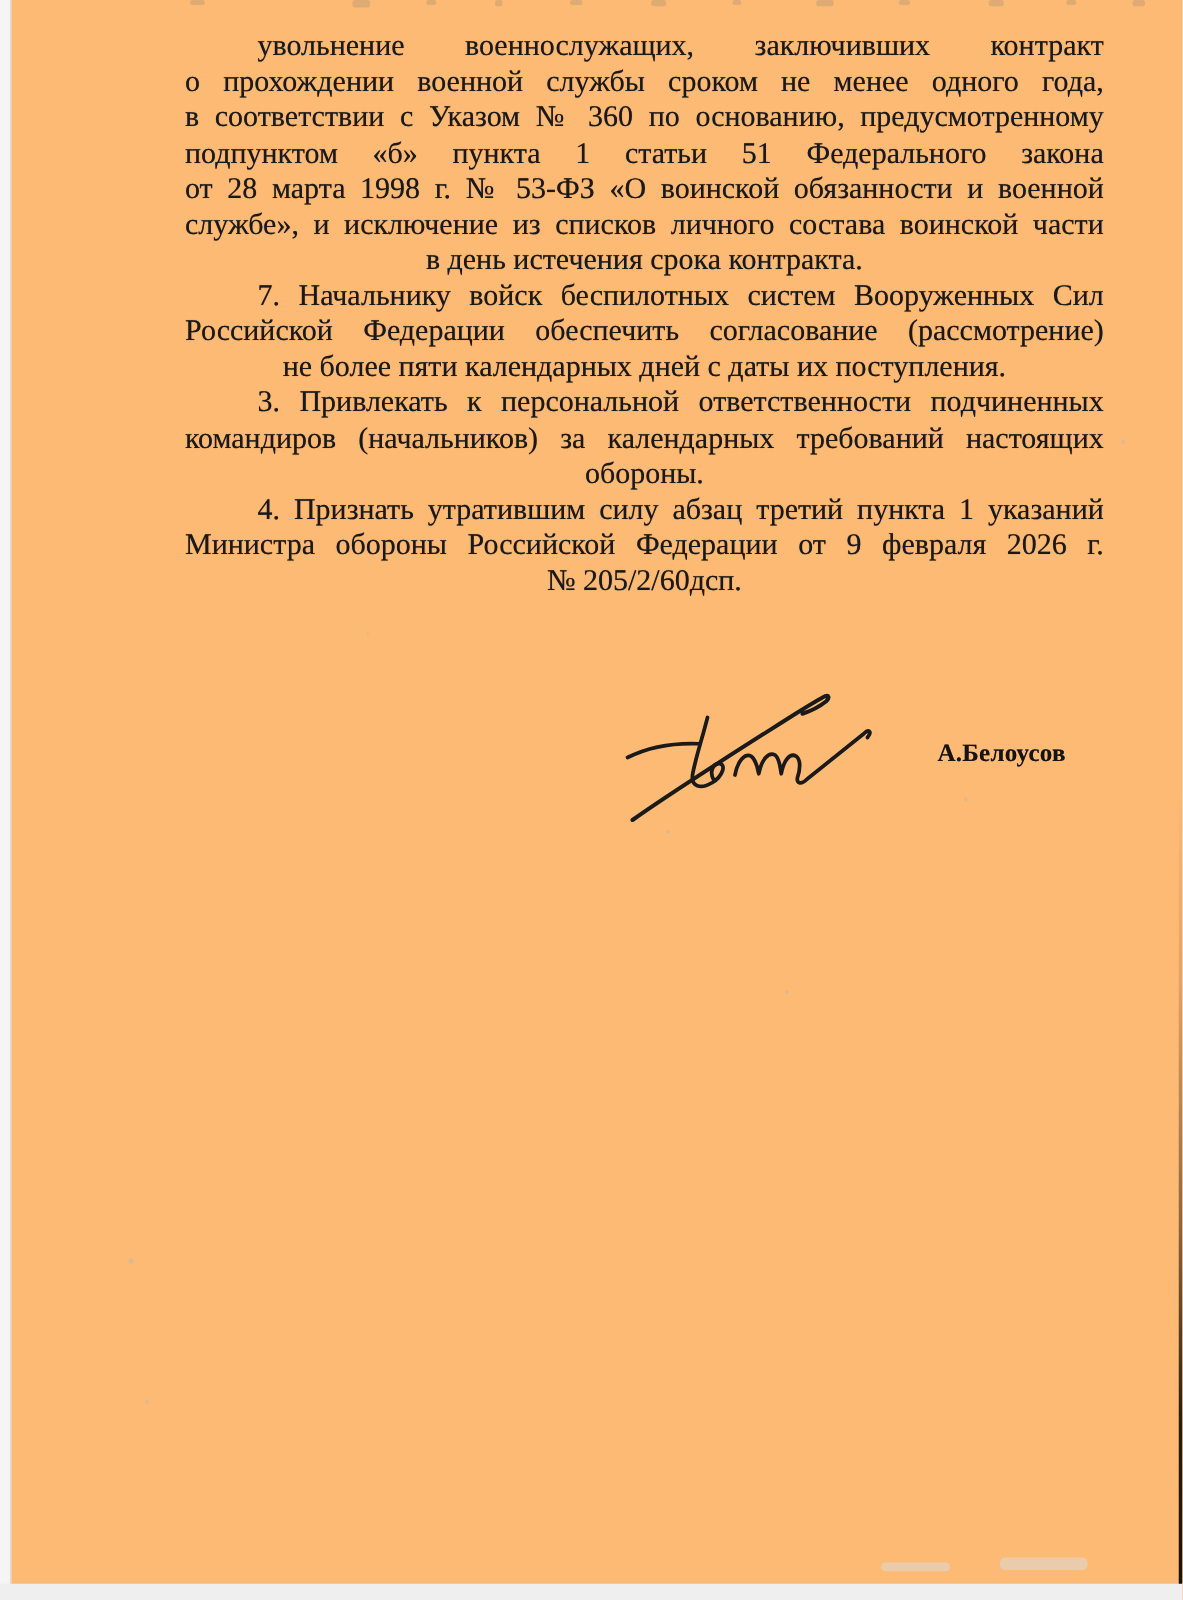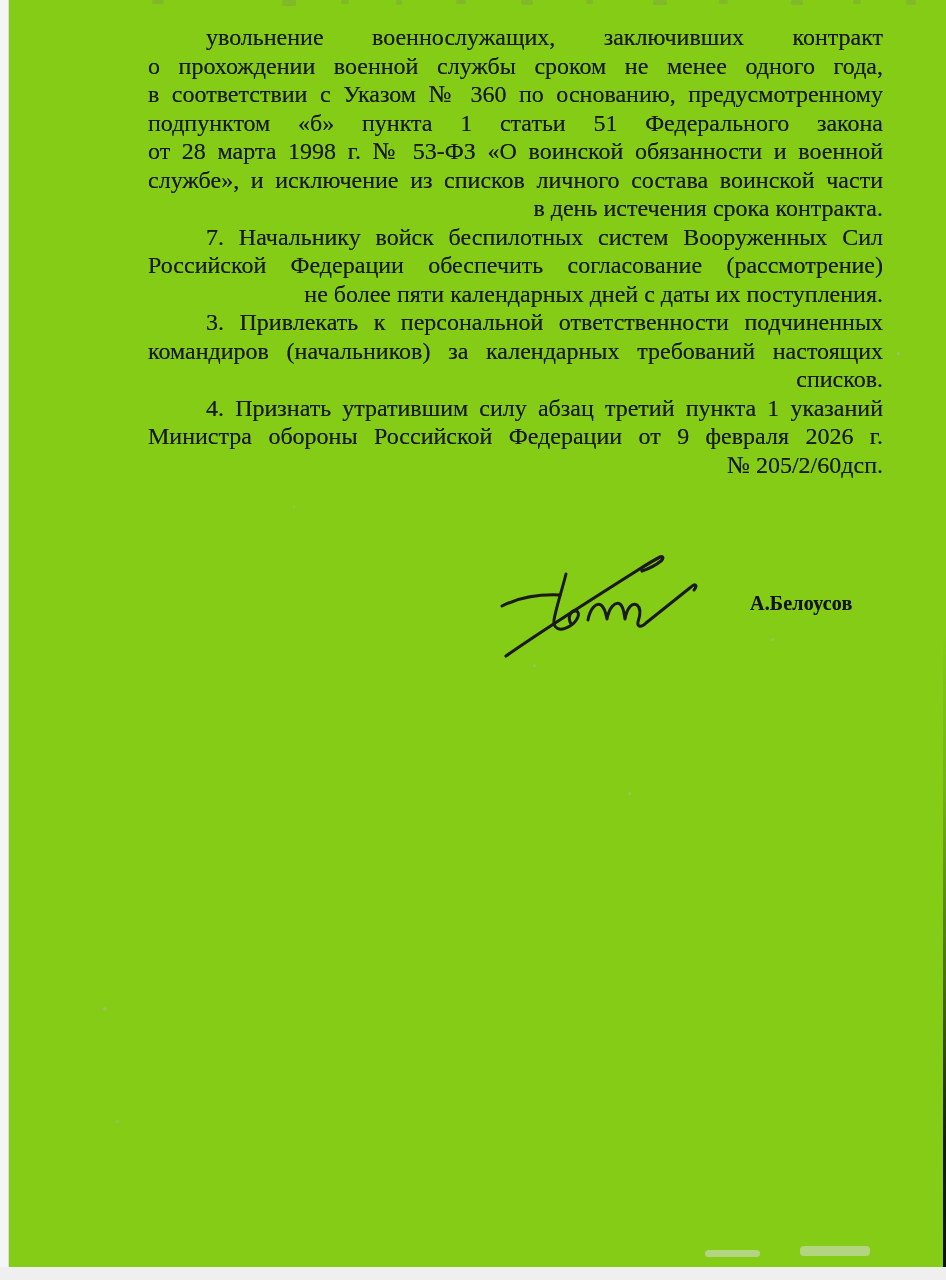--- a/index.html
+++ b/index.html
@@ -5,21 +5,21 @@
   html, body { margin: 0; padding: 0; }
   body {
     width: 946px; height: 1280px;
     background: #ffffff;
     position: relative;
     overflow: hidden;
     font-family: "Liberation Serif", serif;
   }
 
   
-  .page { position: absolute; inset: 0; background: #84cc16; }
+  .page { position: absolute; inset: 0; background: #fdba74; }
 
   
   .edge-left {
     position: absolute; left: 0; top: 0; bottom: 0; width. : 8px;
     width: 8px;
     background: #f5f5f5;
     border-right: 1px solid #dcdcdc;
   }
   
   .edge-bottom {
@@ -45,21 +45,21 @@
 
   
   .textblock {
     position: absolute; left: 148px; top: 23px; width: 735px;
     font-size: 24px; line-height: 28.5px; color: #191919;
     text-shadow: 0 0 0.6px rgba(25,25,25,0.65);
   }
   .line { height: 28.5px; overflow: hidden; text-align: justify; }
   .line.just::after { content: ""; display: inline-block; width: 100%; height: 0; vertical-align: top; }
   .line.ind  { padding-left: 58px; }
-  .line.last { text-align: right; }
+  .line.last { text-align: center; }
 
   
   .signature { position: absolute; left: 480px; top: 540px; }
   .sig-name {
     position: absolute; left: 750px; top: 592px;
     font-size: 20px; font-weight: bold; color: #141414;
     letter-spacing: 0.2px;
     text-shadow: 0 0 0.5px rgba(20,20,20,0.6);
   }
 
@@ -95,21 +95,21 @@
     <div class="line just">от 28 марта 1998 г. № 53-ФЗ «О воинской обязанности и военной</div>
     <div class="line just">службе», и исключение из списков личного состава воинской части</div>
     <div class="line last">в день истечения срока контракта.</div>
 
     <div class="line just ind">7. Начальнику войск беспилотных систем Вооруженных Сил</div>
     <div class="line just">Российской Федерации обеспечить согласование (рассмотрение)</div>
     <div class="line last">не более пяти календарных дней с даты их поступления.</div>
 
     <div class="line just ind">3. Привлекать к персональной ответственности подчиненных</div>
     <div class="line just">командиров (начальников) за календарных требований настоящих</div>
-    <div class="line last">списков.</div>
+    <div class="line last">обороны.</div>
 
     <div class="line just ind">4. Признать утратившим силу абзац третий пункта 1 указаний</div>
     <div class="line just">Министра обороны Российской Федерации от 9 февраля 2026 г.</div>
     <div class="line last">№ 205/2/60дсп.</div>
   </div>
 
   <svg class="signature" width="290" height="140" viewBox="0 0 290 140" fill="none" stroke="#1a1a1a" stroke-linecap="round" stroke-linejoin="round">
 
     <path d="M26,116 C60,92 120,54 158,30 C166,25 176,19 180,17 C183,16 184,18 181,21 C176,25 168,29 162,31" stroke-width="3.2"></path>
 

